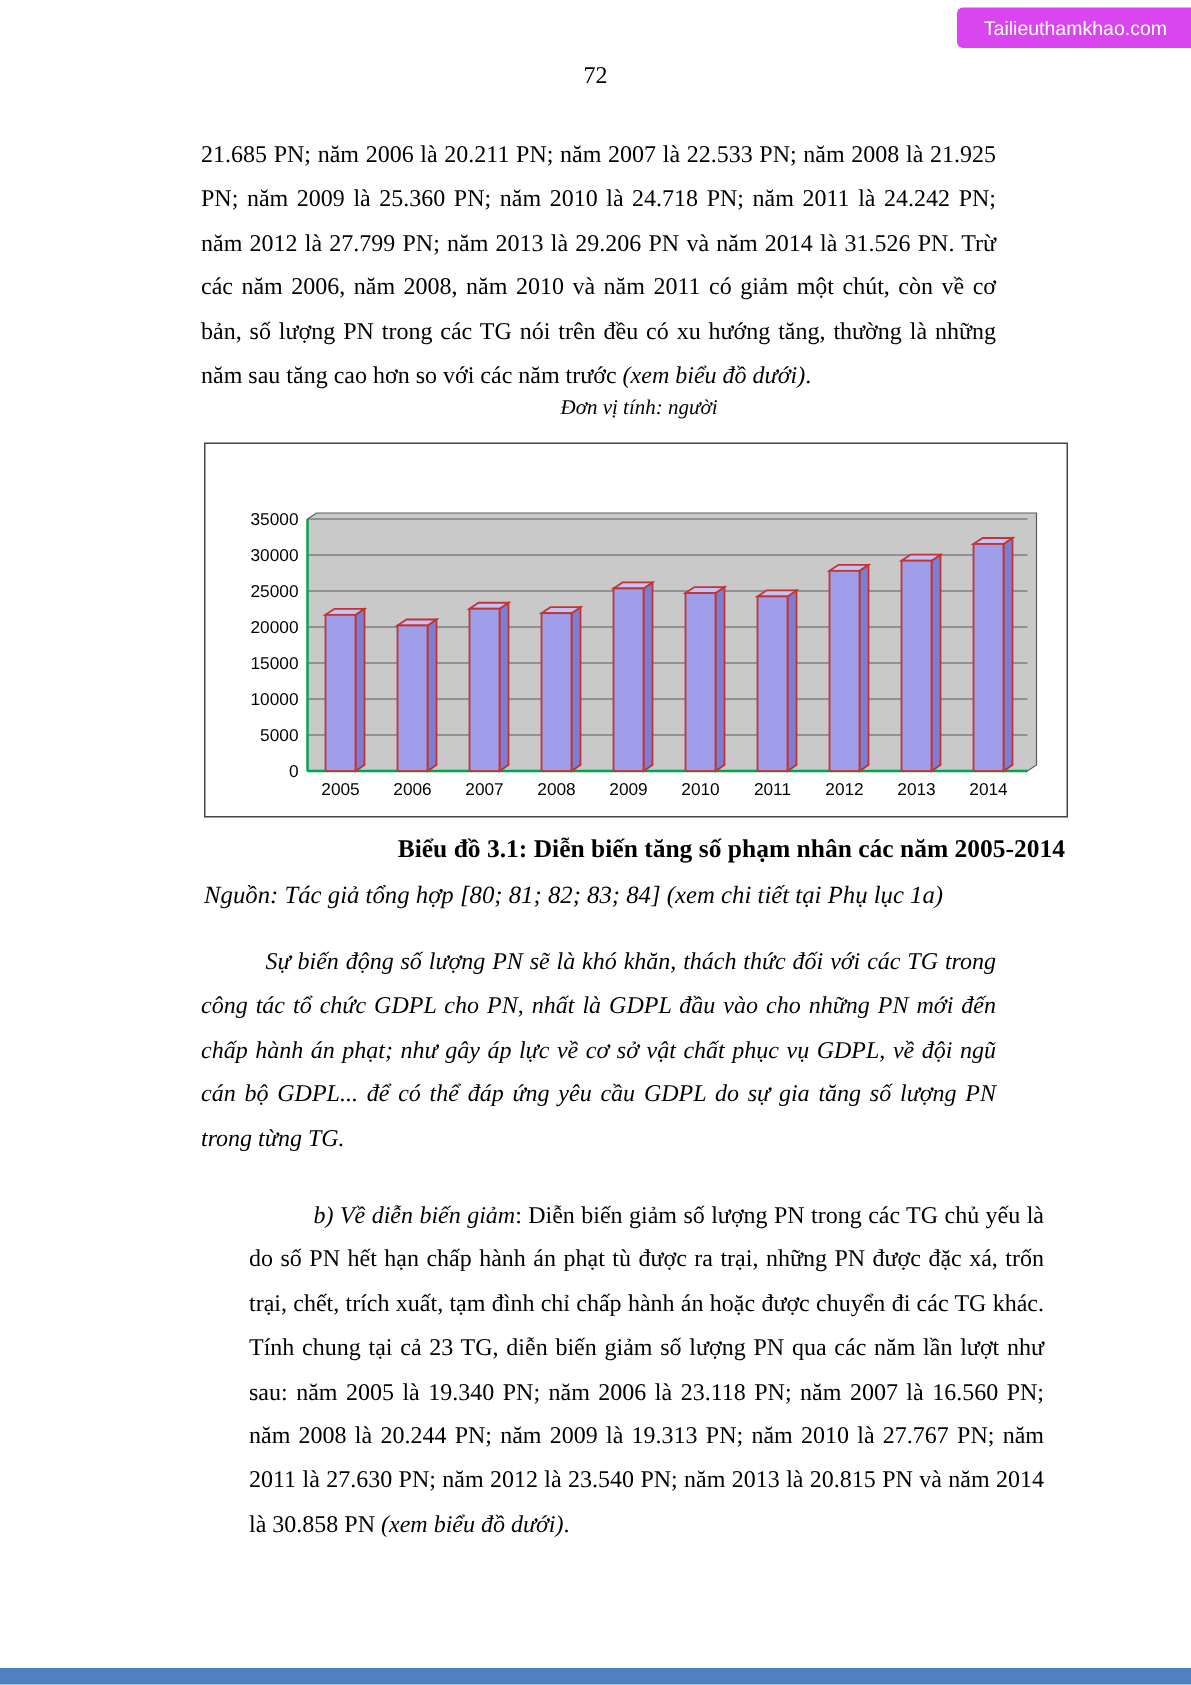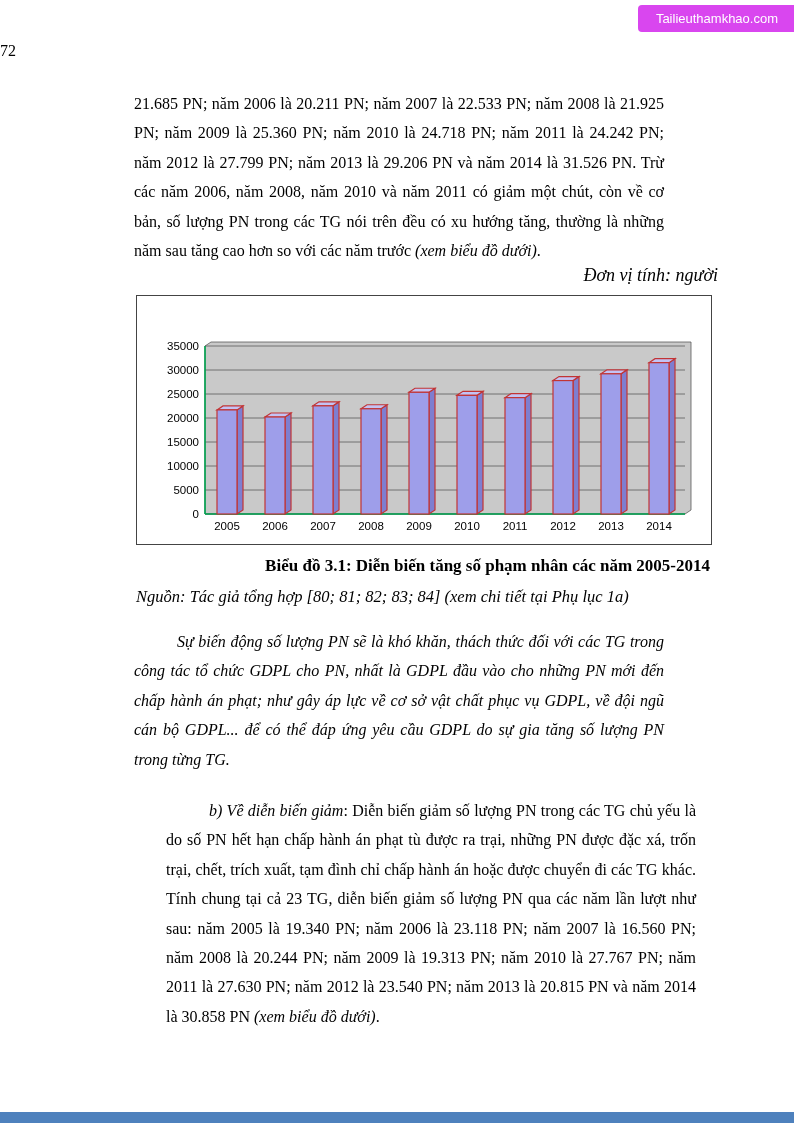--- a/index.html
+++ b/index.html
@@ -24,43 +24,43 @@
     font-family: "Liberation Sans", "DejaVu Sans", sans-serif;
     font-size: 13px;
     padding: 6px 16px 6px 18px;
     border-radius: 4px 0 0 4px;
   }
   .page-number {
     position: absolute;
     top: 42px;
     left: 0;
     width: 794px;
-    text-align: left;
+    text-align: center;
     font-size: 16px;
   }
   .para {
     position: absolute;
     left: 134px;
     width: 530px;
     margin: 0;
     text-align: justify;
     font-size: 16px;
     line-height: 29.4px;
   }
   .p1 { top: 89px; }
   .p2 { top: 627px; text-indent: 43px; font-style: italic; }
   .p3 { top: 796px; text-indent: 43px; margin-left: 32px; }
   .it { font-style: italic; }
   .unit-note {
     position: absolute;
     top: 265px;
     left: 134px;
     width: 584px;
-    text-align: right;
-    font-size: 18px;
+    text-align: center;
+    font-size: 14px;
     font-style: italic;
   }
   .chart-box {
     position: absolute;
     top: 295px;
     left: 136px;
     width: 574px;
     height: 248px;
     border: 1px solid #444444;
     background: #ffffff;

